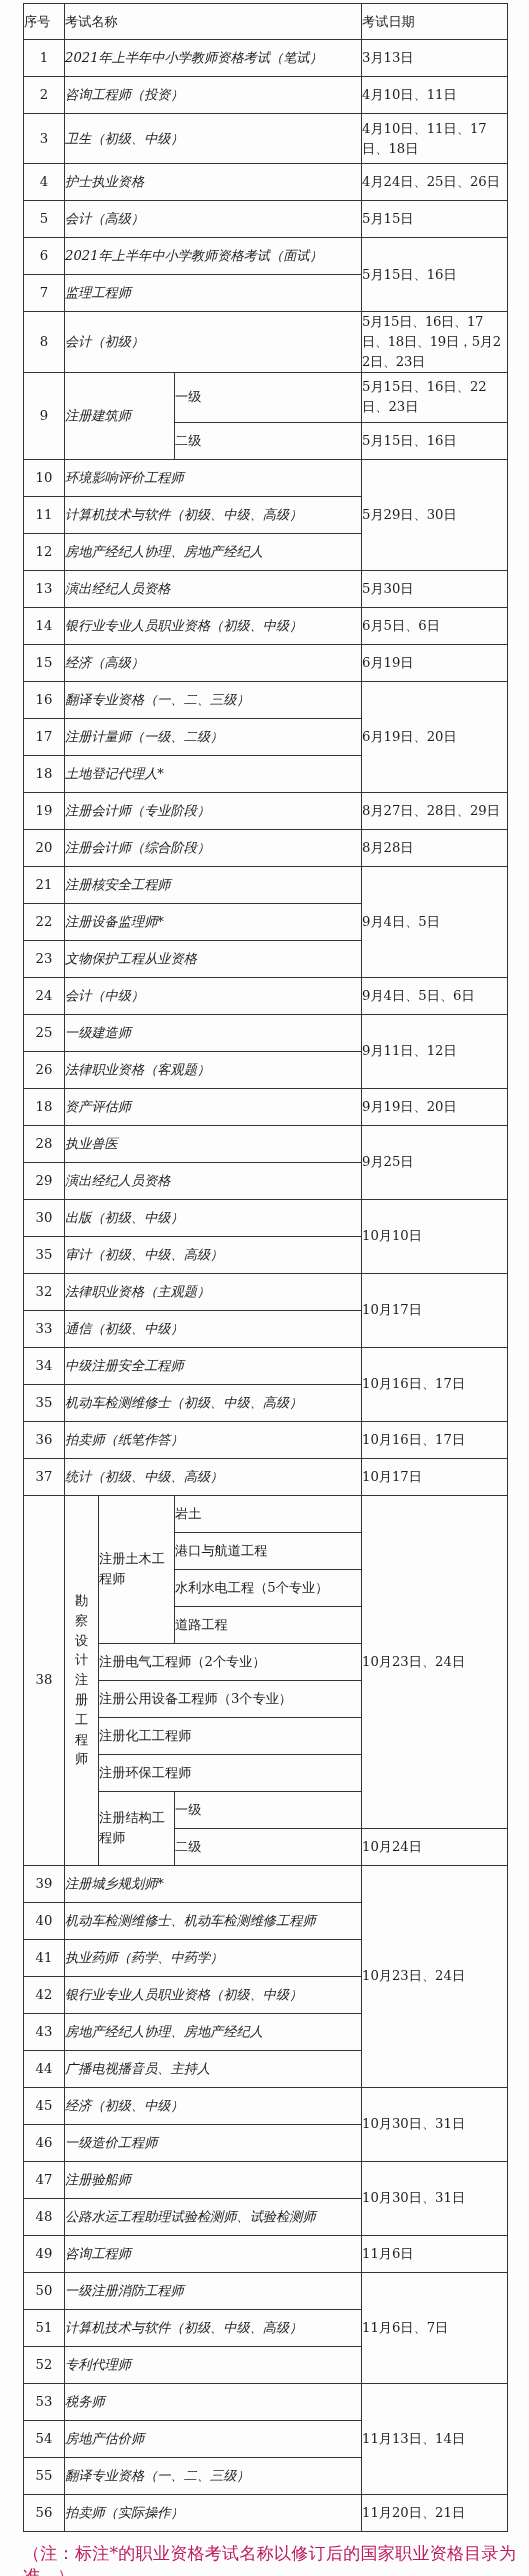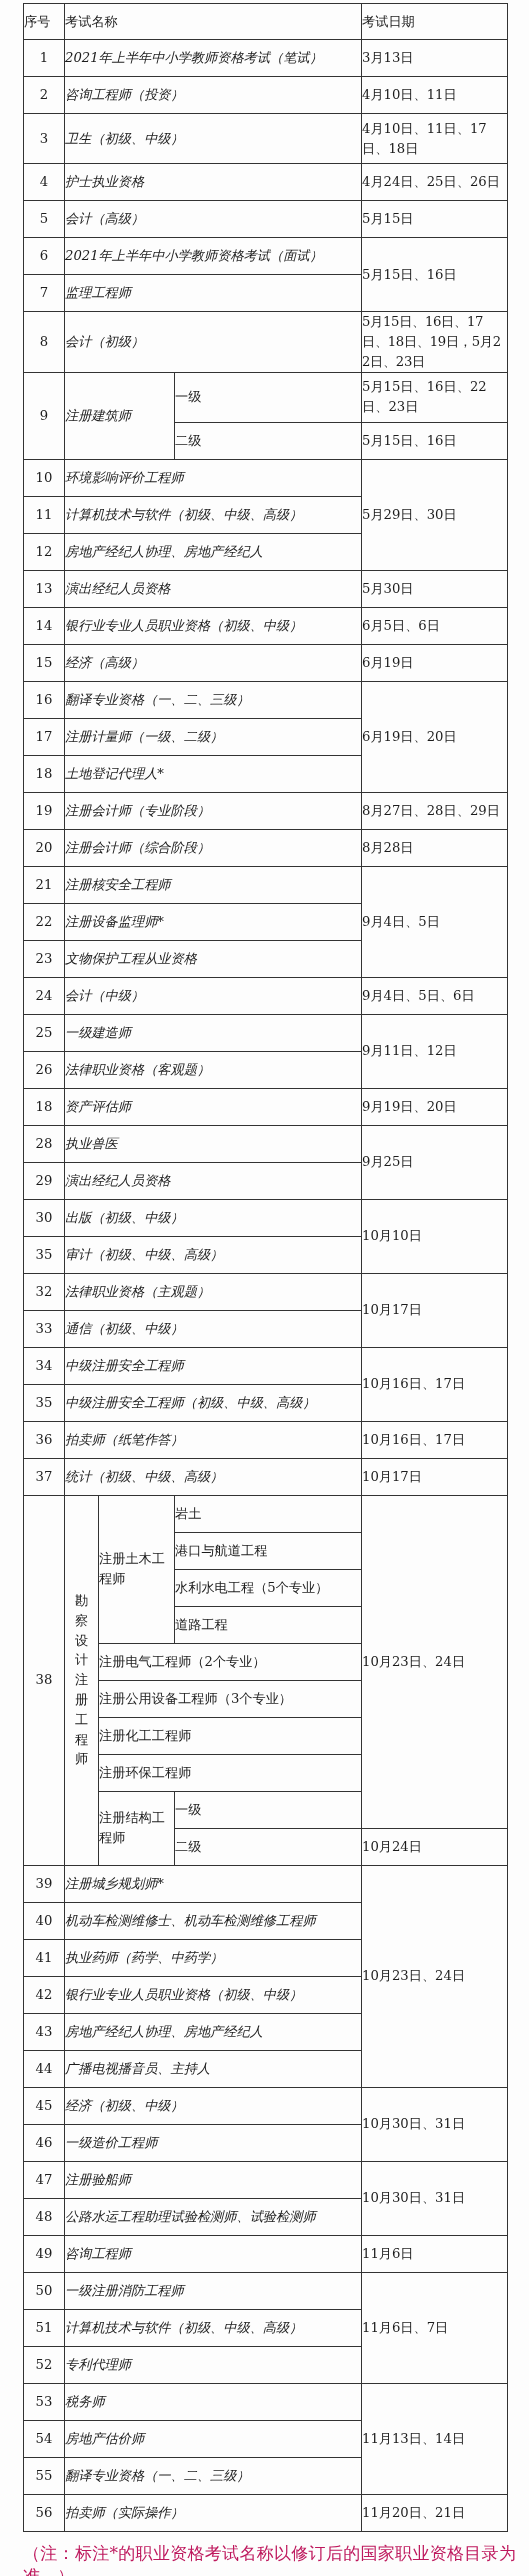--- a/index.html
+++ b/index.html
@@ -228,21 +228,21 @@
           <td class="num">33</td>
           <td colspan="3" class="name">通信（初级、中级）</td>
         </tr>
         <tr>
           <td class="num">34</td>
           <td colspan="3" class="name">中级注册安全工程师</td>
           <td rowspan="2" class="date">10月16日、17日</td>
         </tr>
         <tr>
           <td class="num">35</td>
-          <td colspan="3" class="name">中级注册安全工程师（初级、中级、高级）</td>
+          <td colspan="3" class="name">机动车检测维修士（初级、中级、高级）</td>
         </tr>
         <tr>
           <td class="num">36</td>
           <td colspan="3" class="name">拍卖师（纸笔作答）</td>
           <td class="date">10月16日、17日</td>
         </tr>
         <tr>
           <td class="num">37</td>
           <td colspan="3" class="name">统计（初级、中级、高级）</td>
           <td class="date">10月17日</td>

